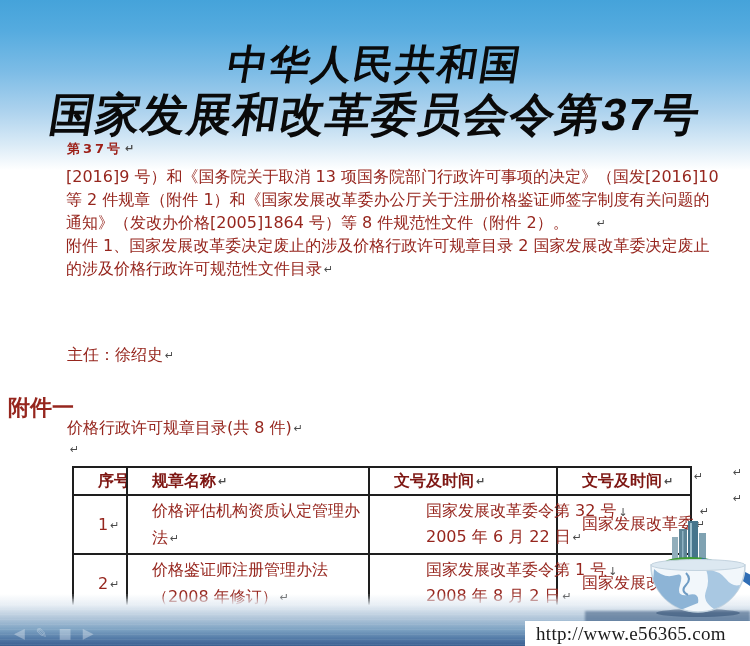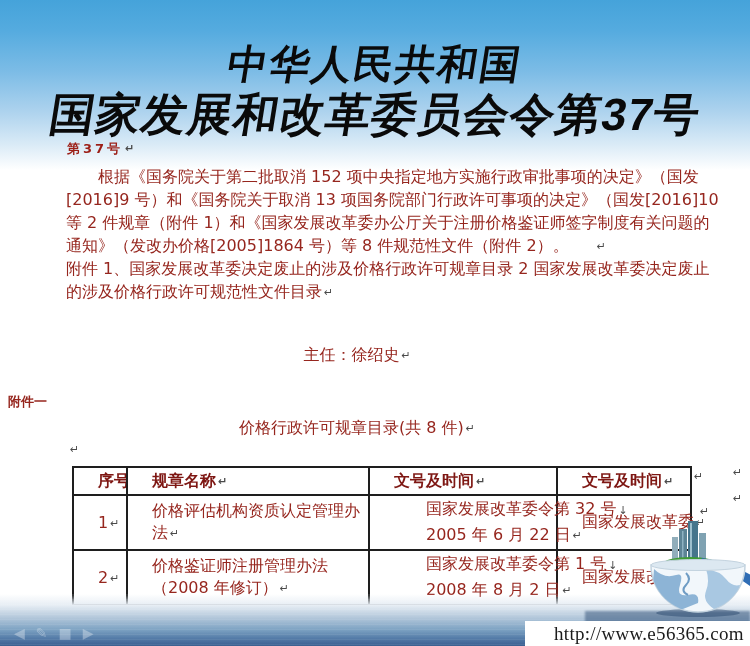--- a/index.html
+++ b/index.html
@@ -22,38 +22,38 @@
   .doc-number{
     position:absolute;left:67px;top:141px;width:580px;text-align:left;
     font-size:13px;font-weight:bold;color:#9c1f17;letter-spacing:3px;height:16px;line-height:16px;
   }
   .doc-body{position:absolute;left:66px;top:165px;width:640px;color:#96261e;font-size:16px;}
   .p-line{height:23px;line-height:23px;white-space:nowrap;}
   .p-line.indent{text-indent:32px;}
   .pmark{color:#4a4a4a;font-size:11px;margin-left:2px;vertical-align:1px;}
   .pmark.gap{margin-left:28px;}
   .lbmark{color:#4a4a4a;font-size:11px;margin-left:2px;}
-  .doc-center{position:absolute;left:67px;width:580px;text-align:center;color:#96261e;font-size:16px;height:22px;line-height:22px;}
+  .doc-center{position:absolute;left:67px;width:580px;text-align:left;color:#96261e;font-size:16px;height:22px;line-height:22px;}
   .c-sign{top:344px;}
   .c-date{top:368px;}
   .c-att1{top:393px;}
   .c-att2{top:417px;}
-  .att-label{position:absolute;left:8px;top:393px;color:#96261e;font-size:13px;font-weight:bold;}
+  .att-label{position:absolute;left:8px;top:393px;color:#96261e;font-size:22px;font-weight:bold;}
   .lone-mark{position:absolute;left:68px;top:443px;}
   
   .reg-table{
     position:absolute;left:72px;top:466px;width:618px;border-collapse:collapse;table-layout:fixed;
     color:#96261e;font-size:16px;
   }
   .reg-table th,.reg-table td{border:2px solid #1e1e1e;padding:1px 4px 1px 24px;text-align:left;vertical-align:middle;}
   .reg-table th{color:#7e1713;font-weight:bold;height:24px;white-space:nowrap;overflow:hidden;}
   .row-a td{height:47px;}
   .row-b td{height:51px;}
   .cell-doc div{line-height:24px;white-space:nowrap;margin-left:32px;}
-  .cell-name{line-height:22px;margin-top:40px;}
+  .cell-name{line-height:27px;margin-top:40px;}
   .cell-dept{white-space:nowrap;}
   .row-end{position:absolute;color:#4a4a4a;font-size:11px;}
   
   .ocean{
     position:absolute;left:0;top:594px;width:750px;height:52px;
     background:linear-gradient(180deg,rgba(255,255,255,0) 0%,#e6edf4 22%,#b4c8db 45%,#7ea3c3 68%,#557c a8 85%,#44699a 94%,#3a6091 100%);
     background:linear-gradient(180deg,rgba(255,255,255,0) 0%,#e6edf4 22%,#b4c8db 45%,#7ea3c3 68%,#557ca8 85%,#44699a 94%,#3a6091 100%);
   }
   .ocean::after{
     content:"";position:absolute;inset:0;
@@ -64,40 +64,39 @@
   .navbar{position:absolute;left:14px;top:624px;display:flex;gap:11px;}
   .nav-ic{color:rgba(255,255,255,0.33);font-size:14px;line-height:18px;cursor:pointer;}
   
   .globe{position:absolute;left:646px;top:507px;width:108px;height:112px;}
   
   .url-strip{
     position:absolute;left:525px;top:621px;width:225px;height:25px;background:#ffffff;
     font-family:"Liberation Serif","DejaVu Serif",serif;font-size:19px;line-height:25px;color:#1b1b1b;
     padding-left:0;z-index:9;
   }
-  .url-strip span{padding-left:29px;letter-spacing:0.3px;}
+  .url-strip span{padding-left:11px;letter-spacing:0.3px;}
 </style>
 </head>
 <body>
 
 <div class="canvas">
 
   <div class="sky"></div>
 
   <div class="title-wrap">
     <div><span class="title-line title-1">中华人民共和国</span></div>
     <div><span class="title-line title-2">国家发展和改革委员会令第37号</span></div>
   </div>
 
   <div class="doc-number">
     <span>第37号</span><span class="pmark">↵</span>
   </div>
 
   <div class="doc-body">
-    <div class="p-line indent"><span>根据《国务院关于第二批取消 152 项中央指定地方实施行政审批事项的决定》（国发</span><span class="pmark"></span></div>
     <div class="p-line"><span>[2016]9 号）和《国务院关于取消 13 项国务院部门行政许可事项的决定》（国发[2016]10</span><span class="pmark"></span></div>
     <div class="p-line"><span>等 2 件规章（附件 1）和《国家发展改革委办公厅关于注册价格鉴证师签字制度有关问题的</span><span class="pmark"></span></div>
     <div class="p-line"><span>通知》（发改办价格[2005]1864 号）等 8 件规范性文件（附件 2）。</span><span class="pmark gap">↵</span></div>
     <div class="p-line"><span>附件 1、国家发展改革委决定废止的涉及价格行政许可规章目录 2 国家发展改革委决定废止</span><span class="pmark"></span></div>
     <div class="p-line"><span>的涉及价格行政许可规范性文件目录</span><span class="pmark">↵</span></div>
   </div>
 
   <div class="doc-center c-sign">
     <span>主任：徐绍史</span><span class="pmark">↵</span>
   </div>

